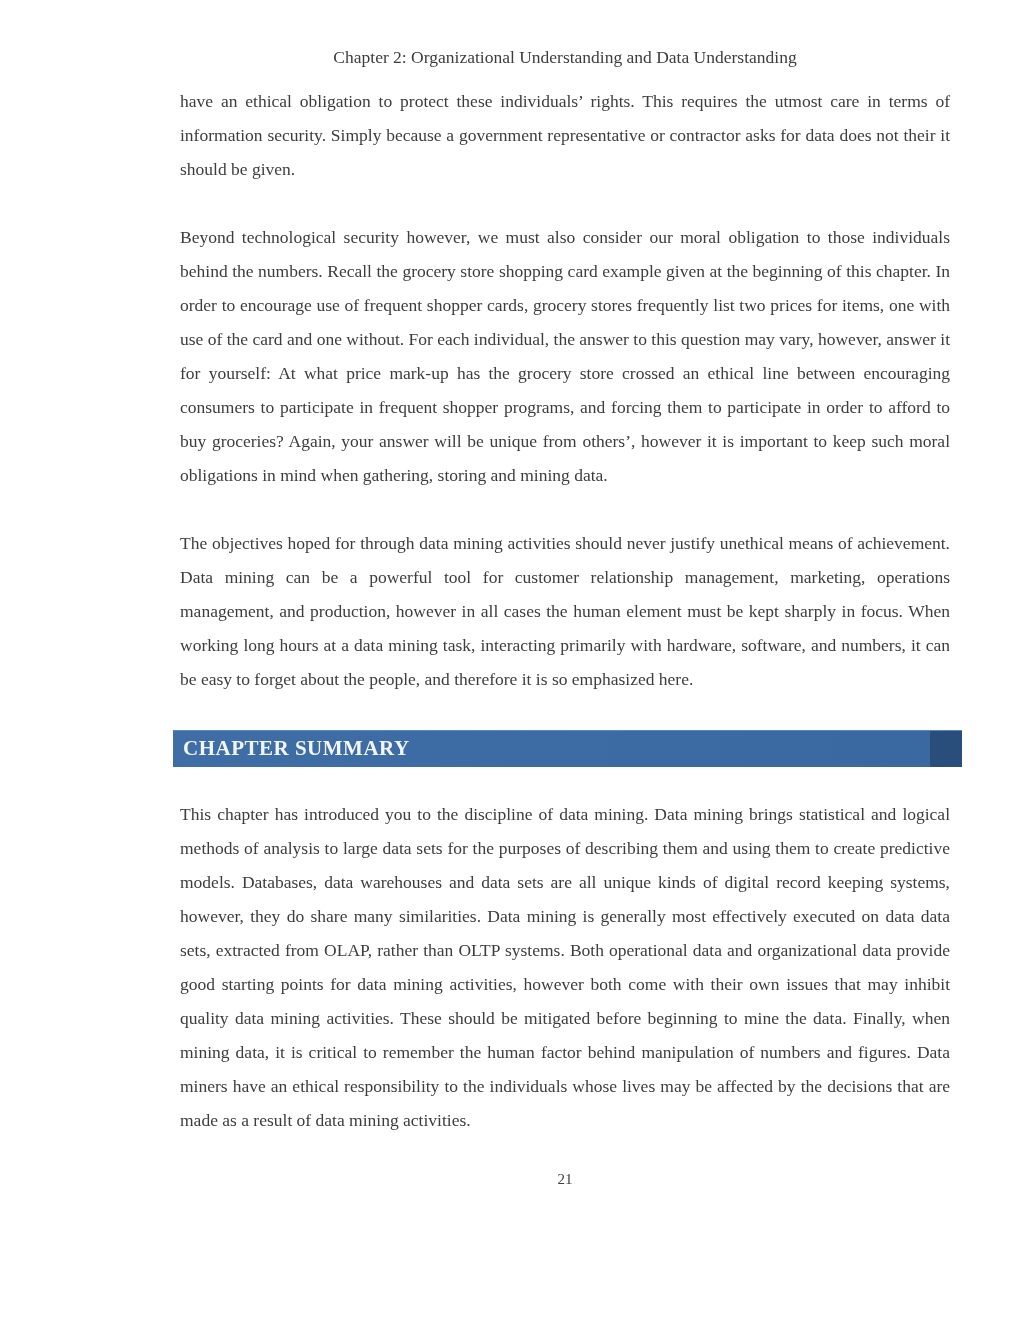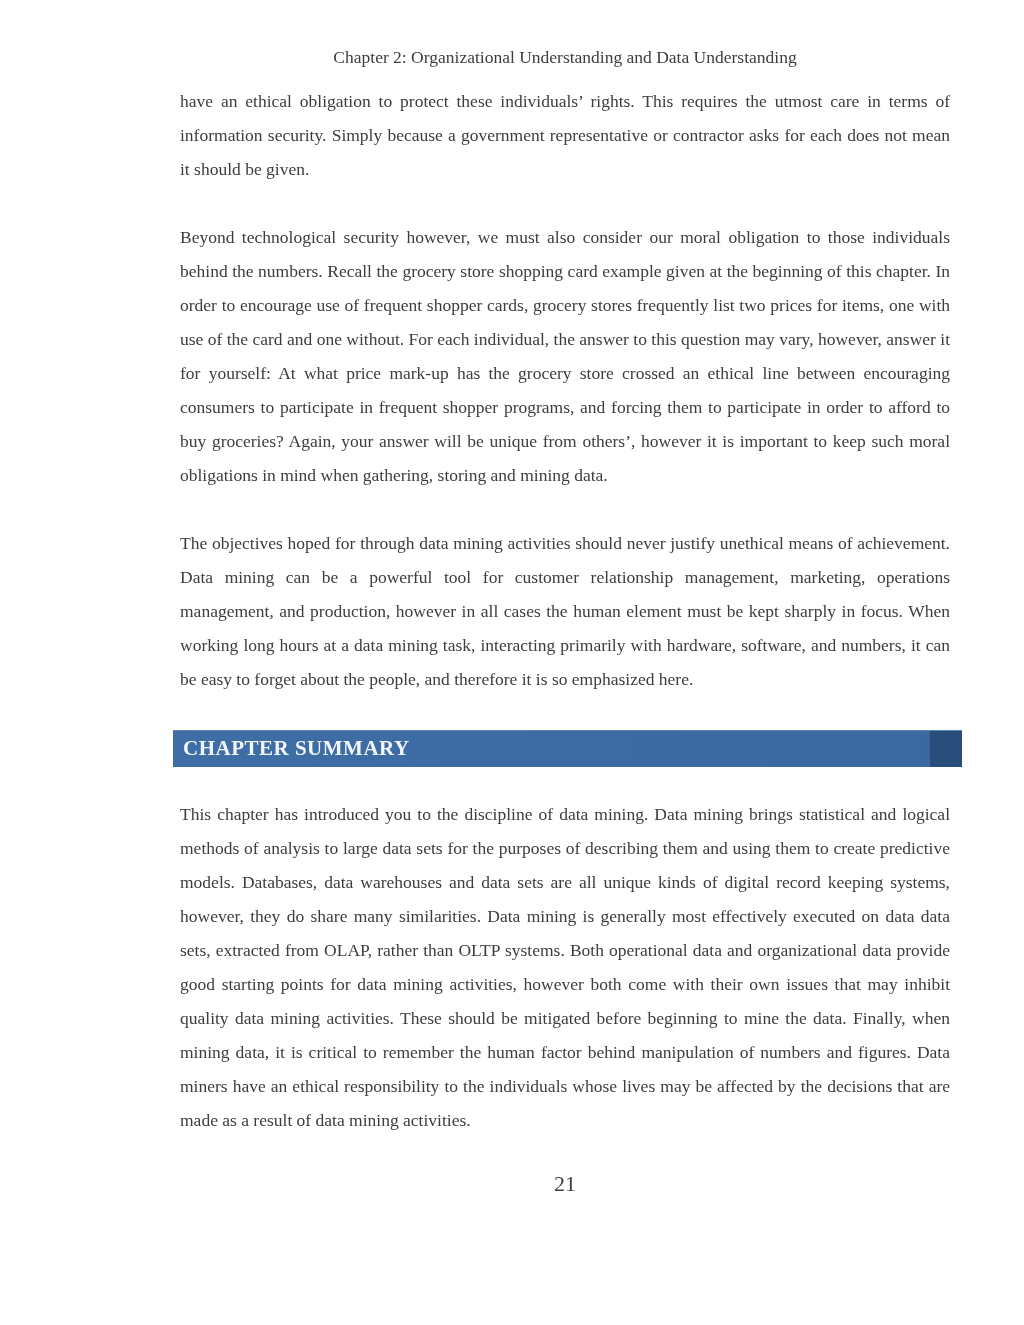--- a/index.html
+++ b/index.html
@@ -45,33 +45,33 @@
     font-family: Liberation Serif, serif;
   }
   .summary-banner .banner-text {
     font-size: 21px;
     font-weight: bold;
     letter-spacing: 0.5px;
     color: #f2f6fb;
   }
   .page-number {
     text-align: center;
-    font-size: 22px;
+    font-size: 15px;
     margin-top: 18px;
     color: #3d3d3d;
   }
 </style>
 </head>
 <body>
 
 <div class="page">
 
   <div class="running-head">Chapter 2: Organizational Understanding and Data Understanding</div>
 
-  <p class="body-para">have an ethical obligation to protect these individuals’ rights.  This requires the utmost care in terms of information security.  Simply because a government representative or contractor asks for each does not mean it should be given.</p>
+  <p class="body-para">have an ethical obligation to protect these individuals’ rights.  This requires the utmost care in terms of information security.  Simply because a government representative or contractor asks for data does not their it should be given.</p>
 
   <p class="body-para">Beyond technological security however, we must also consider our moral obligation to those individuals behind the numbers.  Recall the grocery store shopping card example given at the beginning of this chapter.  In order to encourage use of frequent shopper cards, grocery stores frequently list two prices for items, one with use of the card and one without.  For each individual, the answer to this question may vary, however, answer it for yourself: At what price mark-up has the grocery store crossed an ethical line between encouraging consumers to participate in frequent shopper programs, and forcing them to participate in order to afford to buy groceries?  Again, your answer will be unique from others’, however it is important to keep such moral obligations in mind when gathering, storing and mining data.</p>
 
   <p class="body-para">The objectives hoped for through data mining activities should never justify unethical means of achievement.  Data mining can be a powerful tool for customer relationship management, marketing, operations management, and production, however in all cases the human element must be kept sharply in focus.  When working long hours at a data mining task, interacting primarily with hardware, software, and numbers, it can be easy to forget about the people, and therefore it is so emphasized here.</p>
 
   <div class="summary-banner">
     <span class="banner-text">CHAPTER SUMMARY</span>
   </div>
 
   <p class="body-para">This chapter has introduced you to the discipline of data mining.  Data mining brings statistical and logical methods of analysis to large data sets for the purposes of describing them and using them to create predictive models.  Databases, data warehouses and data sets are all unique kinds of digital record keeping systems, however, they do share many similarities.  Data mining is generally most effectively executed on data data sets, extracted from OLAP, rather than OLTP systems.  Both operational data and organizational data provide good starting points for data mining activities, however both come with their own issues that may inhibit quality data mining activities.  These should be mitigated before beginning to mine the data.  Finally, when mining data, it is critical to remember the human factor behind manipulation of numbers and figures.  Data miners have an ethical responsibility to the individuals whose lives may be affected by the decisions that are made as a result of data mining activities.</p>

